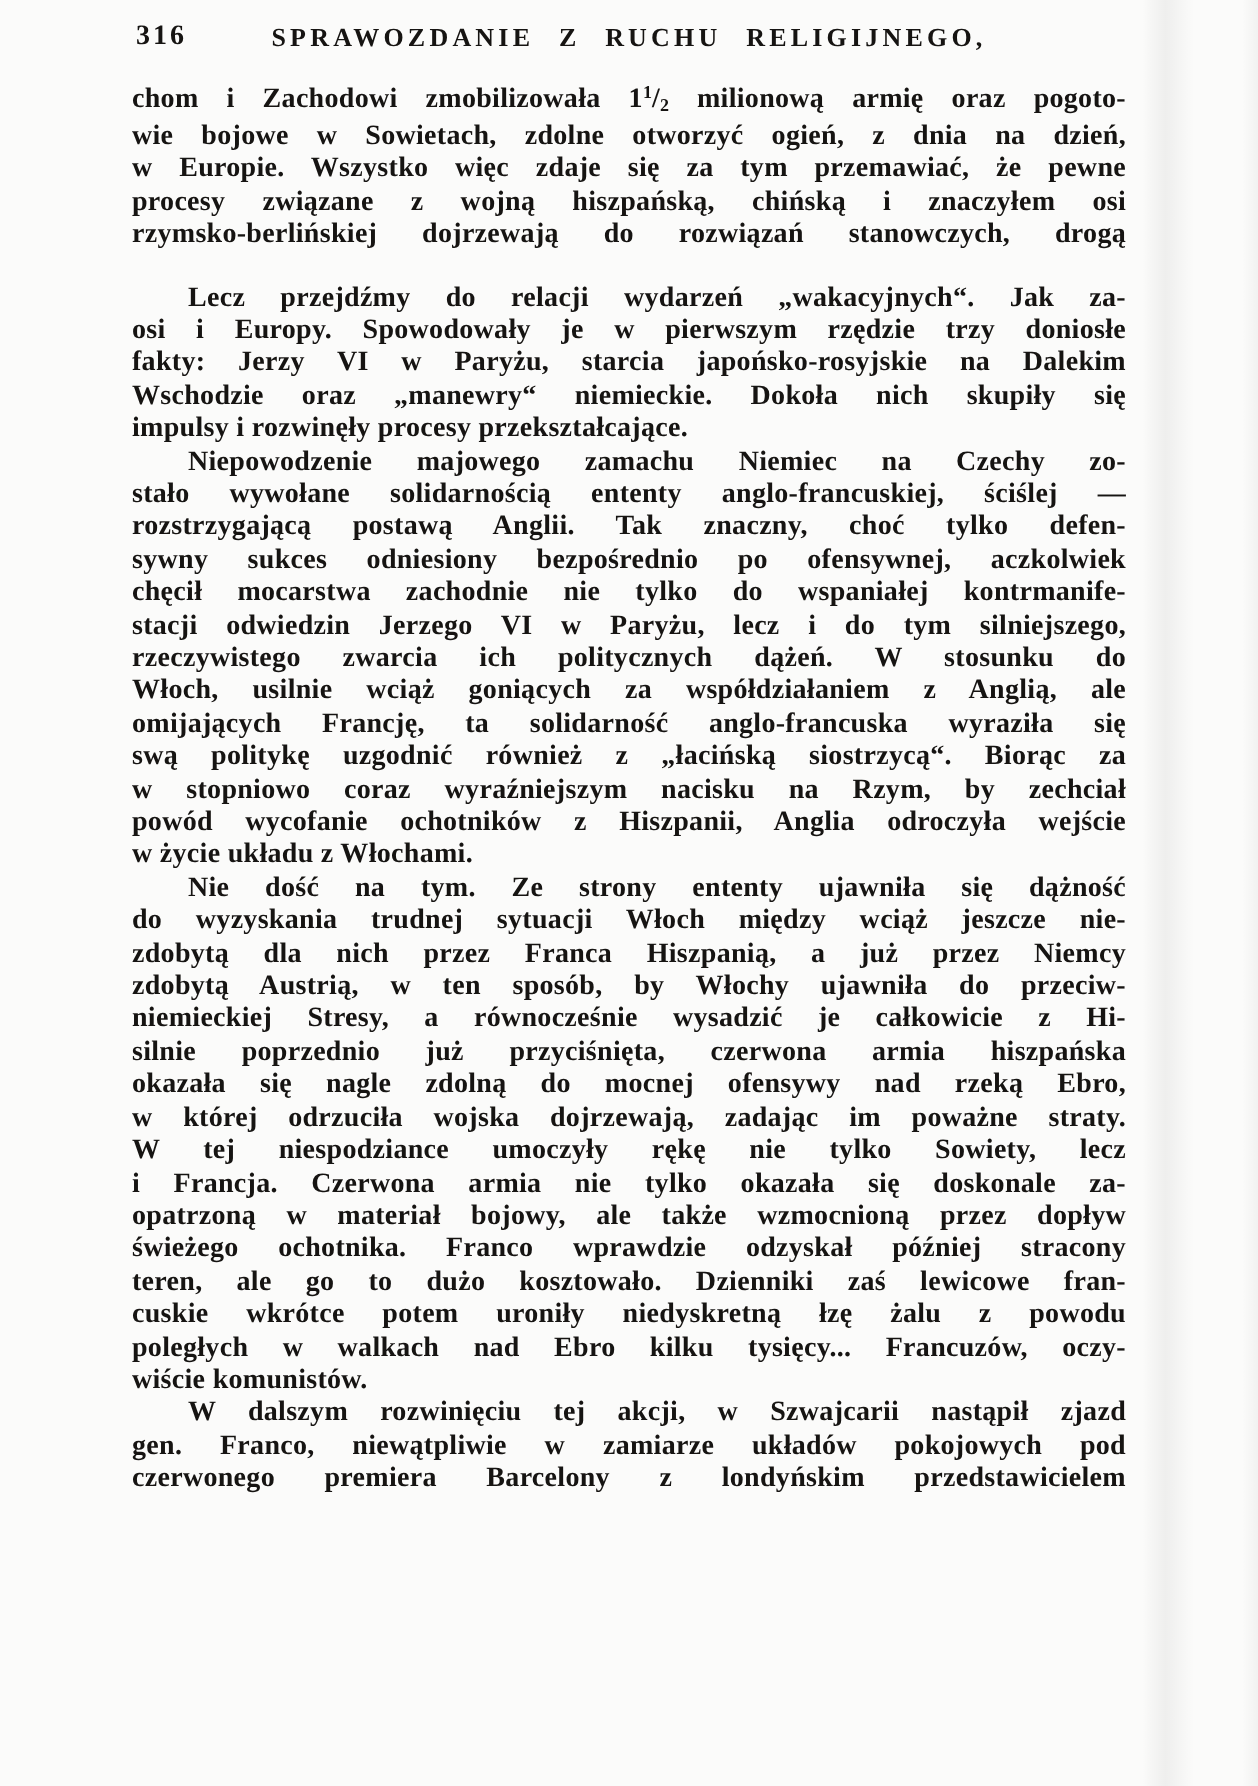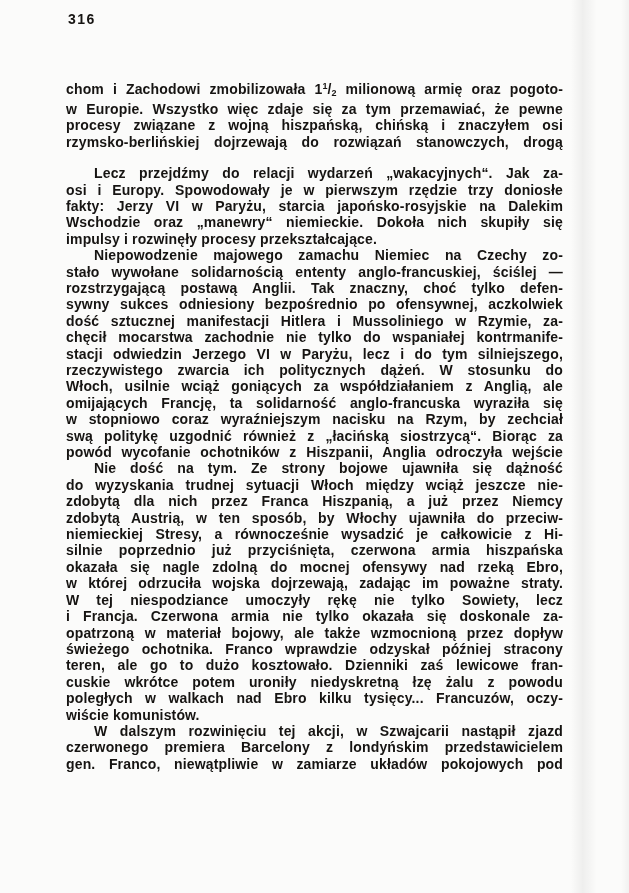--- a/index.html
+++ b/index.html
@@ -2,21 +2,21 @@
 <html><head>
 <meta charset="utf-8">
 <style>
   html, body { margin: 0; padding: 0; background: #e9e9e7; }
   .page {
     position: relative;
     width: 629px;
     height: 893px;
     background: var(--paper, #fbfbfa);
     color: var(--ink, #161412);
-    font-family: Liberation Sans, sans-serif;
+    font-family: Liberation Serif, serif;
     overflow: hidden;
     margin: 0 auto;
   }
   
   .scan-streak {
     position: absolute;
     left: 571px; top: 0; width: 26px; height: 893px;
     background: linear-gradient(to right, rgba(0,0,0,0) 0%, rgba(0,0,0,0.05) 45%, rgba(0,0,0,0) 100%);
     pointer-events: none;
   }
@@ -41,21 +41,20 @@
     word-spacing: 7px;
     padding-top: 1px;
   }
   .text-block {
     position: absolute;
     left: 66px; top: 38px; width: 497px;
     font-size: 14px;
     font-weight: 700;
     line-height: 16.4px;
     letter-spacing: 0.15px;
-    margin-top: 40px;
   }
   .paragraph { margin: 0; }
   .paragraph.space-before { margin-top: 15px; }
   .line {
     text-align: justify;
     text-align-last: justify;
     white-space: normal;
     min-height: 16.4px;
   }
   .line.no-stretch { text-align-last: left; }
@@ -66,68 +65,70 @@
 </style>
 </head>
 <body>
 
 <div class="page" style="--paper: #fbfbfa; --ink: #161412;">
   <div class="scan-streak"></div>
   <div class="edge-shade"></div>
 
   <div class="header">
     <span class="page-number">316</span>
+    <div class="running-title">SPRAWOZDANIE Z RUCHU RELIGIJNEGO,</div>
   </div>
 
   <div class="text-block">
       <div class="paragraph">
         <div class="line"><span>chom i Zachodowi zmobilizowała 1</span><span class="sup">1</span><span>/</span><span class="sub">2</span><span> milionową armię oraz pogoto-</span></div>
+        <div class="line"><span>wie bojowe w Sowietach, zdolne otworzyć ogień, z dnia na dzień,</span></div>
         <div class="line"><span>w Europie. Wszystko więc zdaje się za tym przemawiać, że pewne</span></div>
         <div class="line"><span>procesy związane z wojną hiszpańską, chińską i znaczyłem osi</span></div>
         <div class="line"><span>rzymsko-berlińskiej dojrzewają do rozwiązań stanowczych, drogą</span></div>
       </div>
       <div class="paragraph space-before">
         <div class="line indent"><span>Lecz przejdźmy do relacji wydarzeń „wakacyjnych“. Jak za-</span></div>
         <div class="line"><span>osi i Europy. Spowodowały je w pierwszym rzędzie trzy doniosłe</span></div>
         <div class="line"><span>fakty: Jerzy VI w Paryżu, starcia japońsko-rosyjskie na Dalekim</span></div>
         <div class="line"><span>Wschodzie oraz „manewry“ niemieckie. Dokoła nich skupiły się</span></div>
         <div class="line no-stretch"><span>impulsy i rozwinęły procesy przekształcające.</span></div>
       </div>
       <div class="paragraph">
         <div class="line indent"><span>Niepowodzenie majowego zamachu Niemiec na Czechy zo-</span></div>
         <div class="line"><span>stało wywołane solidarnością ententy anglo-francuskiej, ściślej —</span></div>
         <div class="line"><span>rozstrzygającą postawą Anglii. Tak znaczny, choć tylko defen-</span></div>
         <div class="line"><span>sywny sukces odniesiony bezpośrednio po ofensywnej, aczkolwiek</span></div>
-        <div class="line"><span>dość sztucznej manifestacji Hitlera i Mussoliniego w Rzymie, za-</span></div>
         <div class="line"><span>chęcił mocarstwa zachodnie nie tylko do wspaniałej kontrmanife-</span></div>
         <div class="line"><span>stacji odwiedzin Jerzego VI w Paryżu, lecz i do tym silniejszego,</span></div>
         <div class="line"><span>rzeczywistego zwarcia ich politycznych dążeń. W stosunku do</span></div>
         <div class="line"><span>Włoch, usilnie wciąż goniących za współdziałaniem z Anglią, ale</span></div>
         <div class="line"><span>omijających Francję, ta solidarność anglo-francuska wyraziła się</span></div>
+        <div class="line"><span>swą politykę uzgodnić również z „łacińską siostrzycą“. Biorąc za</span></div>
         <div class="line"><span>w stopniowo coraz wyraźniejszym nacisku na Rzym, by zechciał</span></div>
-        <div class="line"><span>swą politykę uzgodnić również z „łacińską siostrzycą“. Biorąc za</span></div>
         <div class="line"><span>powód wycofanie ochotników z Hiszpanii, Anglia odroczyła wejście</span></div>
+        <div class="line no-stretch"><span>w życie układu z Włochami.</span></div>
       </div>
       <div class="paragraph">
-        <div class="line indent"><span>Nie dość na tym. Ze strony bojowe ujawniła się dążność</span></div>
+        <div class="line indent"><span>Nie dość na tym. Ze strony ententy ujawniła się dążność</span></div>
         <div class="line"><span>do wyzyskania trudnej sytuacji Włoch między wciąż jeszcze nie-</span></div>
         <div class="line"><span>zdobytą dla nich przez Franca Hiszpanią, a już przez Niemcy</span></div>
         <div class="line"><span>zdobytą Austrią, w ten sposób, by Włochy ujawniła do przeciw-</span></div>
         <div class="line"><span>niemieckiej Stresy, a równocześnie wysadzić je całkowicie z Hi-</span></div>
         <div class="line"><span>silnie poprzednio już przyciśnięta, czerwona armia hiszpańska</span></div>
         <div class="line"><span>okazała się nagle zdolną do mocnej ofensywy nad rzeką Ebro,</span></div>
         <div class="line"><span>w której odrzuciła wojska dojrzewają, zadając im poważne straty.</span></div>
         <div class="line"><span>W tej niespodziance umoczyły rękę nie tylko Sowiety, lecz</span></div>
         <div class="line"><span>i Francja. Czerwona armia nie tylko okazała się doskonale za-</span></div>
         <div class="line"><span>opatrzoną w materiał bojowy, ale także wzmocnioną przez dopływ</span></div>
         <div class="line"><span>świeżego ochotnika. Franco wprawdzie odzyskał później stracony</span></div>
         <div class="line"><span>teren, ale go to dużo kosztowało. Dzienniki zaś lewicowe fran-</span></div>
         <div class="line"><span>cuskie wkrótce potem uroniły niedyskretną łzę żalu z powodu</span></div>
         <div class="line"><span>poległych w walkach nad Ebro kilku tysięcy... Francuzów, oczy-</span></div>
         <div class="line no-stretch"><span>wiście komunistów.</span></div>
       </div>
       <div class="paragraph">
         <div class="line indent"><span>W dalszym rozwinięciu tej akcji, w Szwajcarii nastąpił zjazd</span></div>
+        <div class="line"><span>gen. Franco, niewątpliwie w zamiarze układów pokojowych pod</span></div>
         <div class="line"><span>czerwonego premiera Barcelony z londyńskim przedstawicielem</span></div>
-        <div class="line"><span>gen. Franco, niewątpliwie w zamiarze układów pokojowych pod</span></div>
       </div>
     </div>
 </div>
 
 </body></html>

